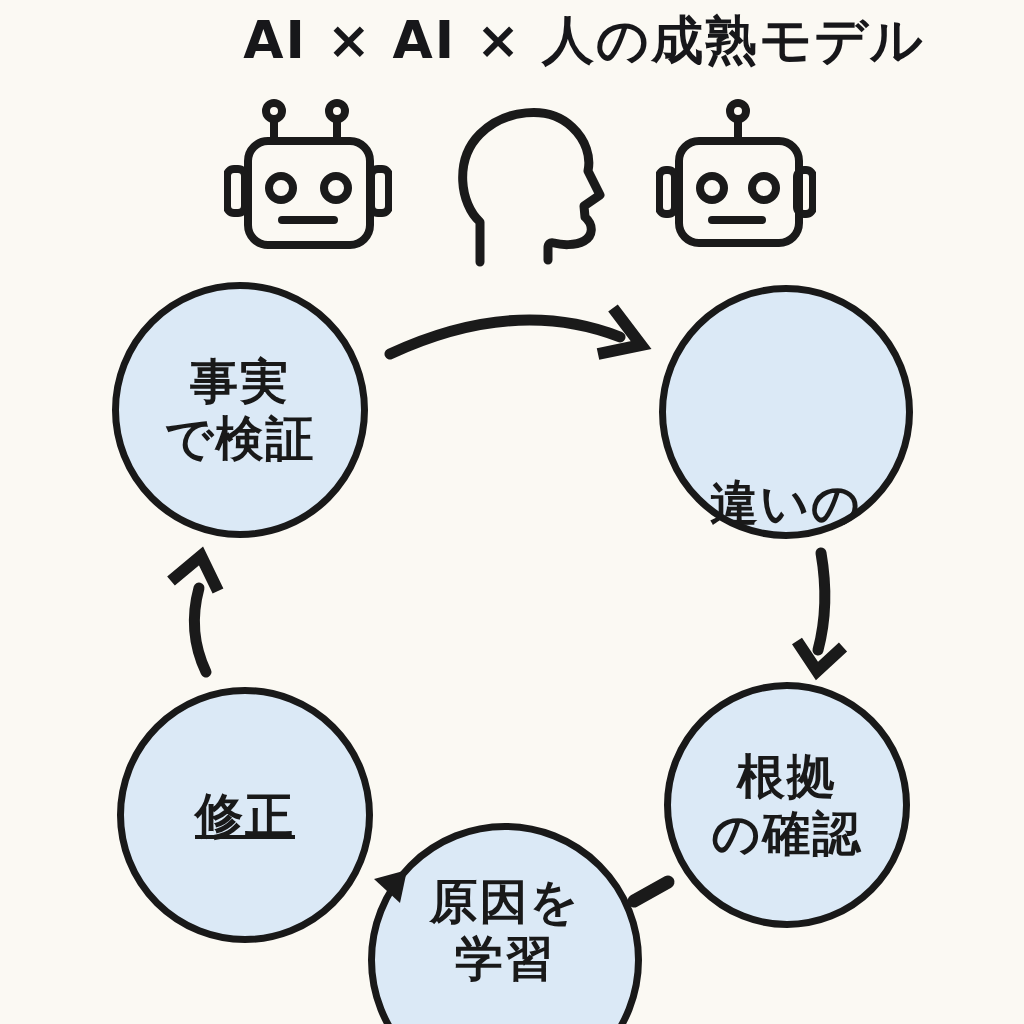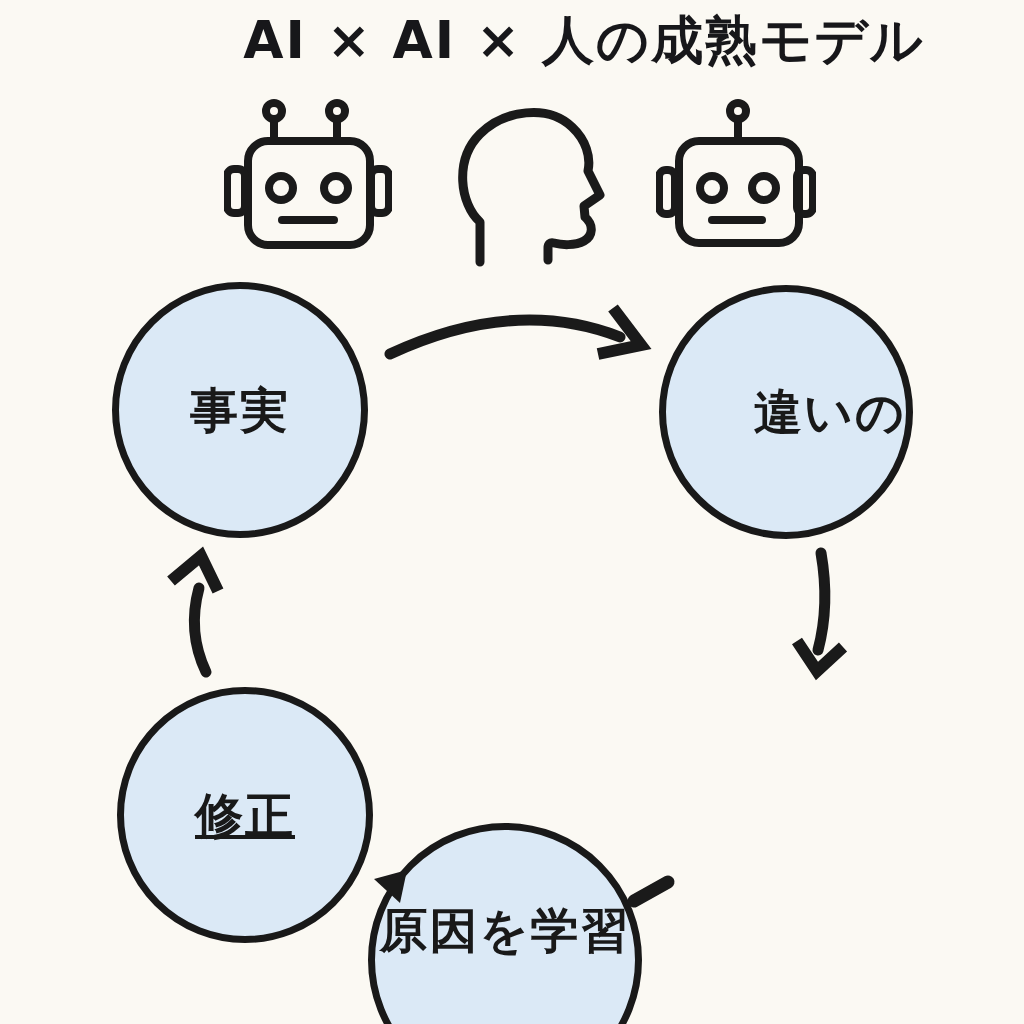--- a/index.html
+++ b/index.html
@@ -35,21 +35,21 @@
   .icon svg {
     display: block;
   }
   .node {
     position: absolute;
     box-sizing: border-box;
     border-radius: 50%;
     background: #dbe9f6;
     border: 7px solid #191919;
     display: flex;
-    flex-direction: row;
+    flex-direction: column;
     align-items: center;
     justify-content: center;
     text-align: center;
     color: #191919;
     font-weight: 800;
     font-size: 48px;
     letter-spacing: 2px;
   }
   .node span { display: block; line-height: 1.18; white-space: nowrap; }
   .node-verify  { left: 112px; top: 282px; width: 256px; height: 256px; }
@@ -116,26 +116,31 @@
         <rect x="141" y="76" width="16" height="44" rx="7"></rect>
         <circle cx="56" cy="94" r="12"></circle>
         <circle cx="108" cy="94" r="12"></circle>
         <path d="M56 126 H106"></path>
       </g>
     </svg>
   </div>
 
   <div class="node node-verify">
     <span>事実</span>
+    <span>で検証</span>
   </div>
 
   <div class="node node-diff">
     <span>違いの</span>
   </div>
 
+  <div class="node node-evid">
+    <span>根拠</span>
+    <span>の確認</span>
+  </div>
 
   <div class="node node-cause">
     <span>原因を</span>
     <span>学習</span>
   </div>
 
   <div class="node node-fix">
     <span>修正</span>
     <span></span>
   </div>

